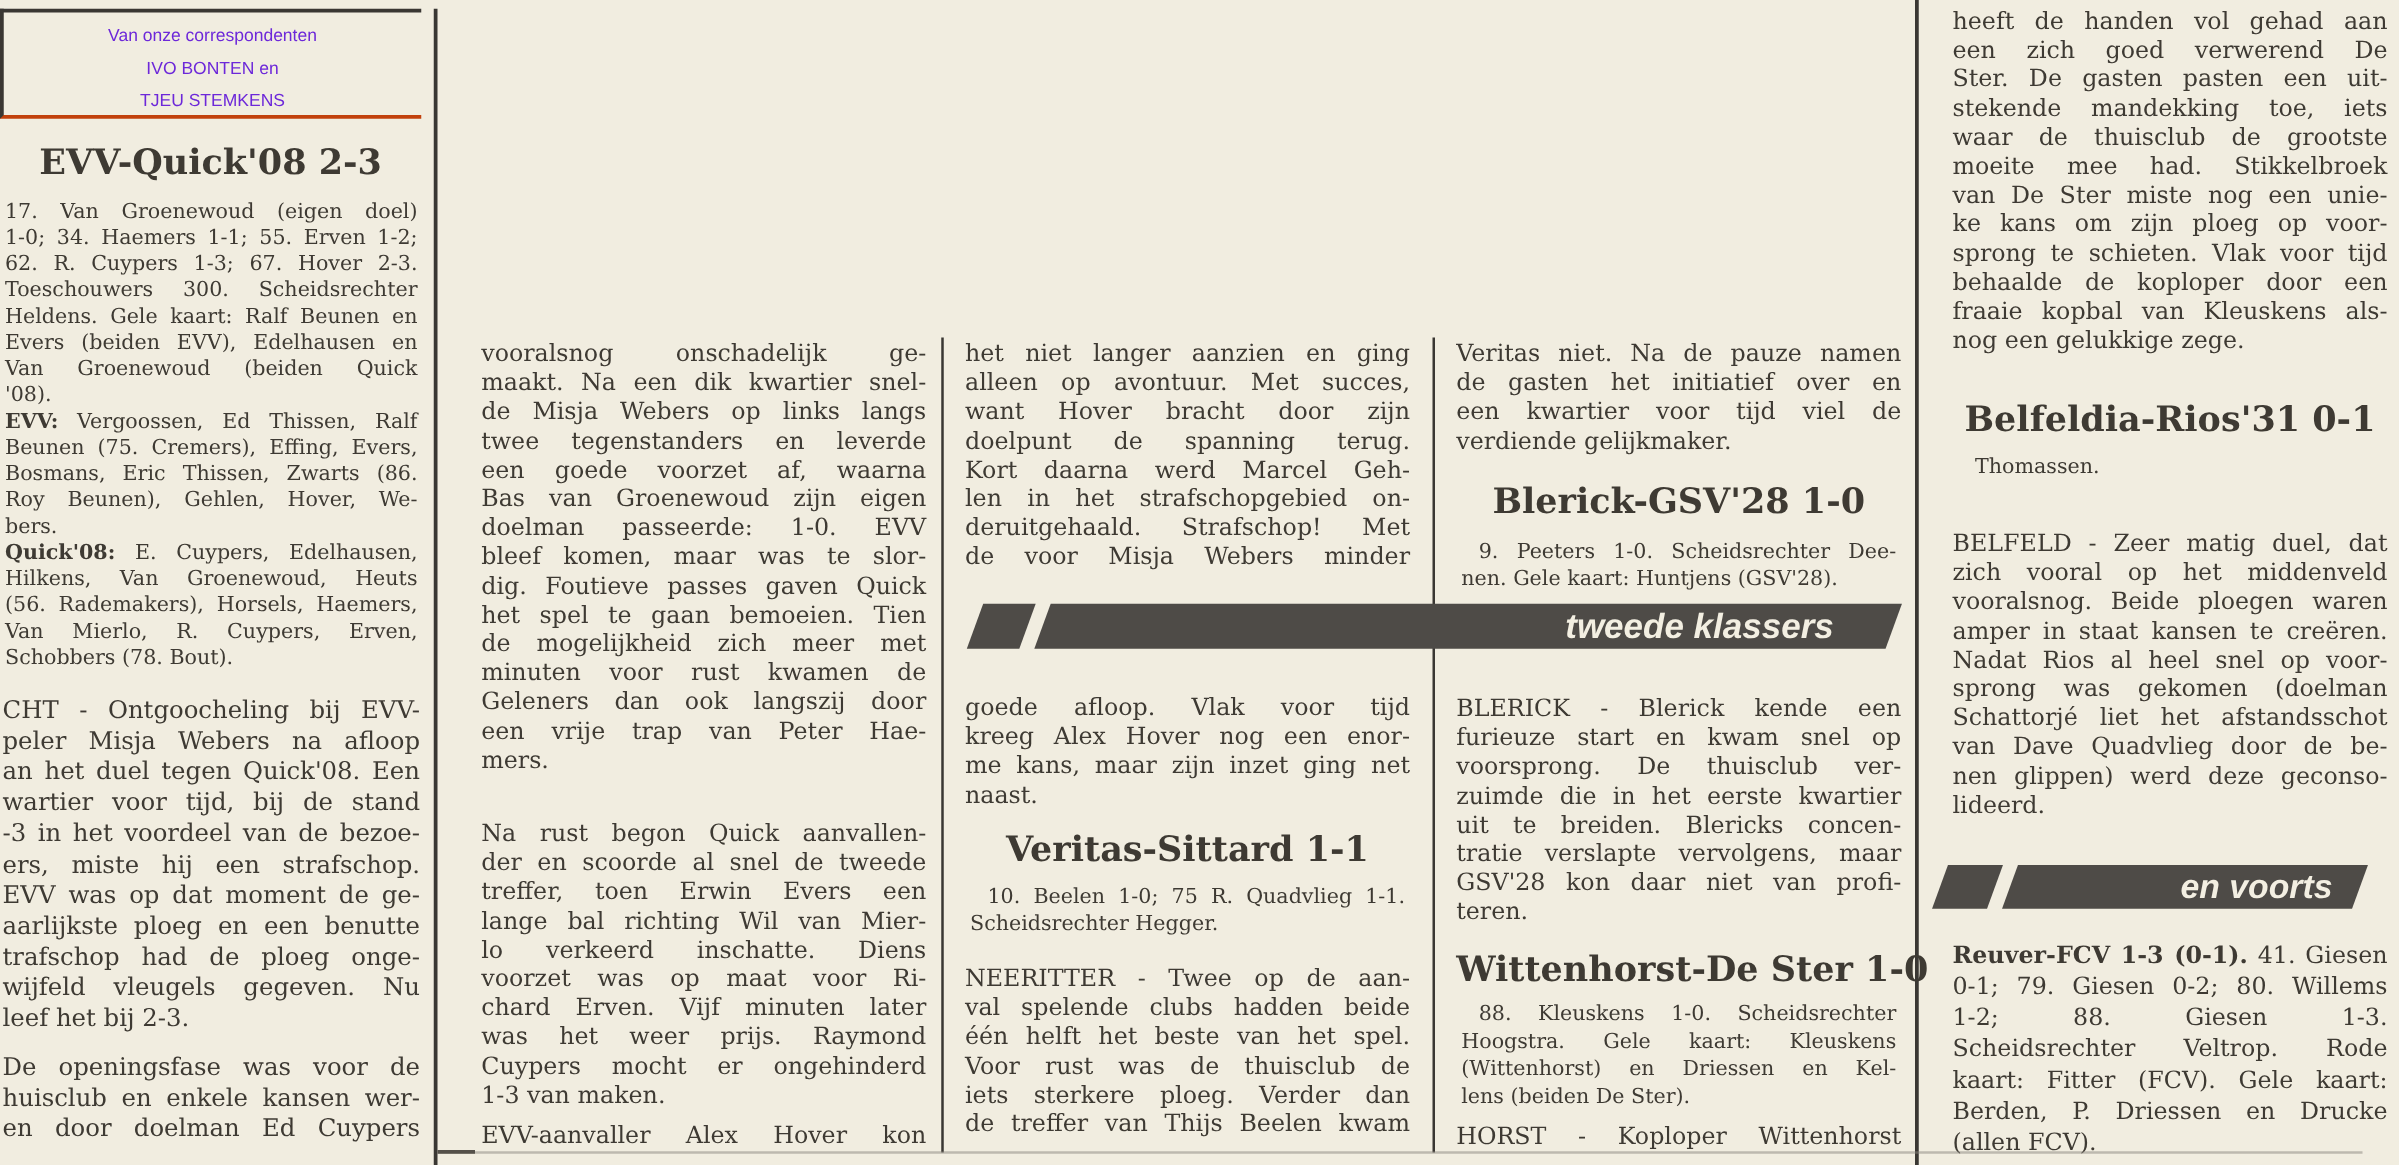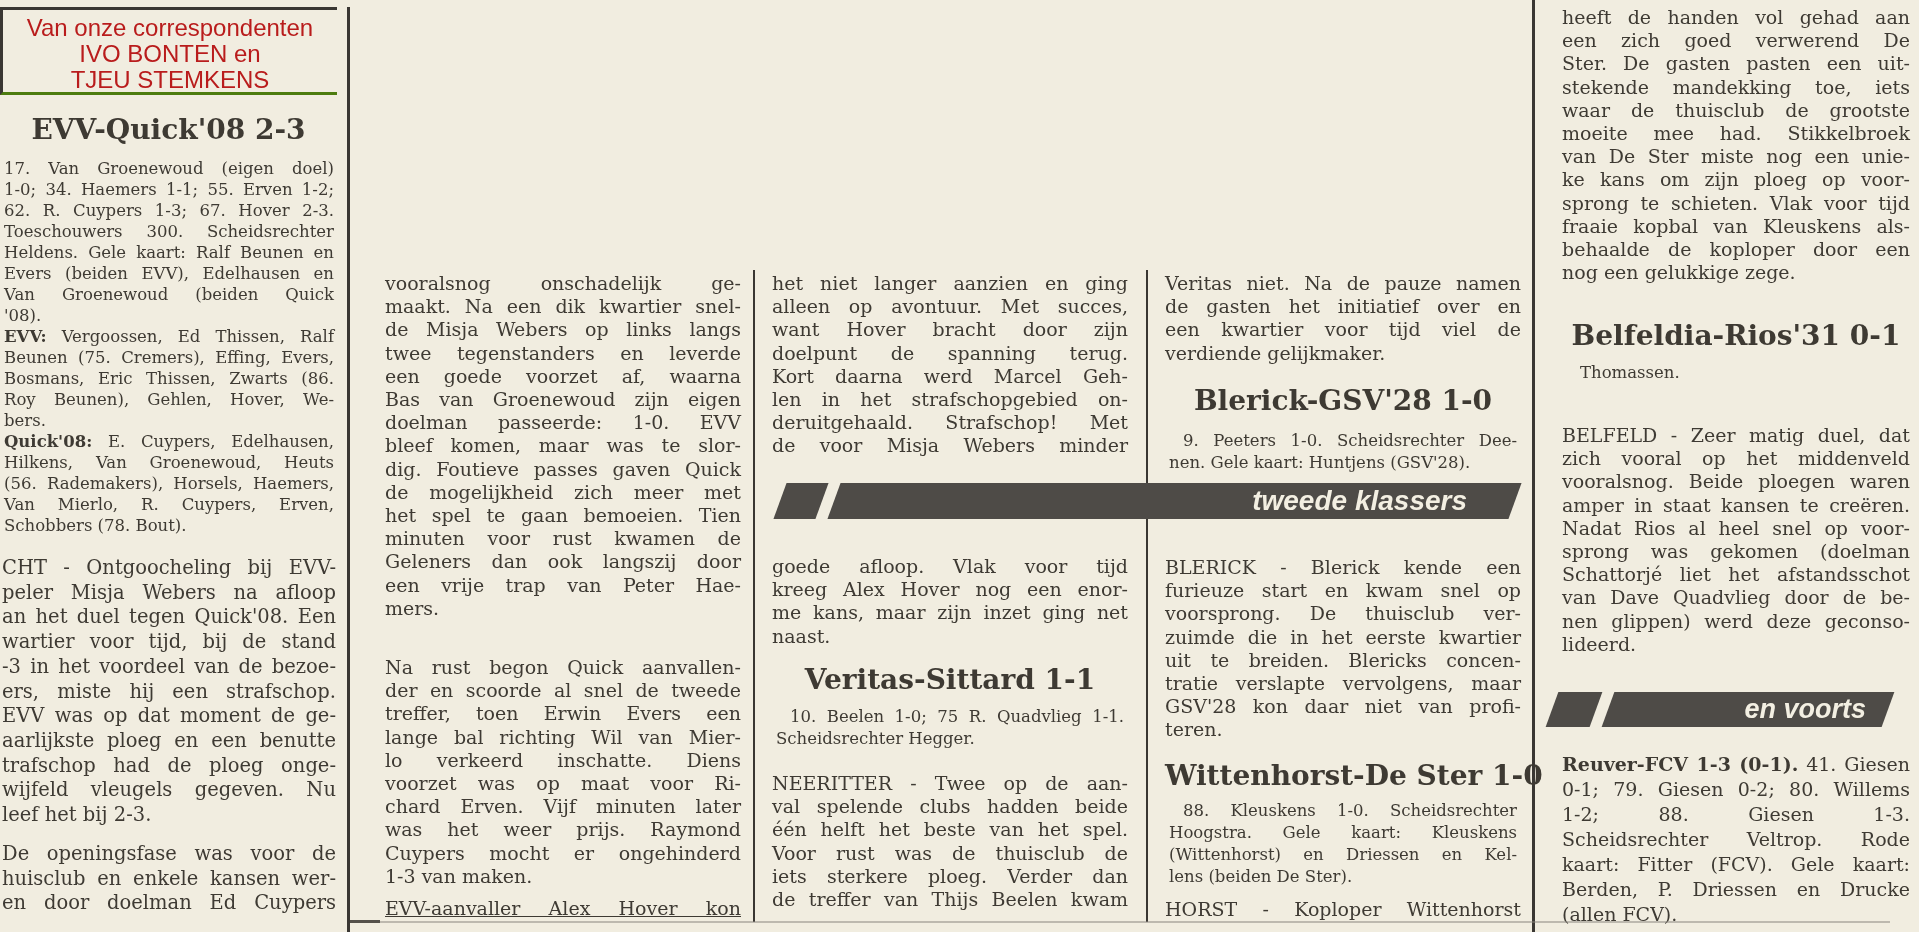--- a/index.html
+++ b/index.html
@@ -5,24 +5,24 @@
   html,body{margin:0;padding:0;}
   body{width:1919px;height:932px;background:#f1ede0;overflow:hidden;
        font-family:"DejaVu Serif",serif;color:#3e3a33;}
   #page{position:relative;width:1919px;height:932px;}
 
   
   .vrule{position:absolute;background:#3a3733;width:3px;}
 
   
   #corrbox{position:absolute;left:0;top:7px;width:337px;height:88px;
-    border-top:3px solid #3a3733;border-bottom:3px solid #4d7c0f;border-left:3px solid #3a3733;
+    border-top:3px solid #3a3733;border-bottom:3px solid #c2410c;border-left:3px solid #3a3733;
     box-sizing:border-box;text-align:center;
-    font-family:"Liberation Sans",sans-serif;font-size:24px;line-height:26px;
-    padding-top:5px;color:#b91c1c;}
+    font-family:"Liberation Sans",sans-serif;font-size:14px;line-height:26px;
+    padding-top:5px;color:#6d28d9;}
 
   
   #headline{position:absolute;left:358px;top:0;width:1172px;text-align:center;
     font-family:"Liberation Serif",serif;font-weight:bold;color:#3a3734;
     font-size:120px;letter-spacing:-3px;}
   #headline .hl{height:116px;line-height:122px;white-space:nowrap;}
 
   
   .lines{position:absolute;}
   .ln{text-align:justify;text-align-last:justify;}
@@ -110,40 +110,40 @@
   <div class="lines body19" style="left:385px;top:272px;width:356px;">
       <div class="ln">vooralsnog onschadelijk ge-</div>
       <div class="ln">maakt. Na een dik kwartier snel-</div>
       <div class="ln">de Misja Webers op links langs</div>
       <div class="ln">twee tegenstanders en leverde</div>
       <div class="ln">een goede voorzet af, waarna</div>
       <div class="ln">Bas van Groenewoud zijn eigen</div>
       <div class="ln">doelman passeerde: 1-0. EVV</div>
       <div class="ln">bleef komen, maar was te slor-</div>
       <div class="ln">dig. Foutieve passes gaven Quick</div>
+      <div class="ln">het spel te gaan bemoeien. Tien</div>
       <div class="ln">de mogelijkheid zich meer met</div>
-      <div class="ln">het spel te gaan bemoeien. Tien</div>
       <div class="ln">minuten voor rust kwamen de</div>
       <div class="ln">Geleners dan ook langszij door</div>
       <div class="ln">een vrije trap van Peter Hae-</div>
       <div class="ln last">mers.</div>
     </div>
   <div class="lines body19" style="left:385px;top:656px;width:356px;">
       <div class="ln">Na rust begon Quick aanvallen-</div>
       <div class="ln">der en scoorde al snel de tweede</div>
       <div class="ln">treffer, toen Erwin Evers een</div>
       <div class="ln">lange bal richting Wil van Mier-</div>
       <div class="ln">lo verkeerd inschatte. Diens</div>
       <div class="ln">voorzet was op maat voor Ri-</div>
       <div class="ln">chard Erven. Vijf minuten later</div>
       <div class="ln">was het weer prijs. Raymond</div>
       <div class="ln">Cuypers mocht er ongehinderd</div>
       <div class="ln last">1-3 van maken.</div>
     </div>
-  <div class="lines body19" style="left:385px;top:897px;width:356px;text-decoration:underline;">
+  <div class="lines body19" style="left:385px;top:897px;width:356px;">
       <div class="ln">EVV-aanvaller Alex Hover kon</div>
     </div>
 
   <div class="lines body19" style="left:772px;top:272px;width:356px;">
       <div class="ln">het niet langer aanzien en ging</div>
       <div class="ln">alleen op avontuur. Met succes,</div>
       <div class="ln">want Hover bracht door zijn</div>
       <div class="ln">doelpunt de spanning terug.</div>
       <div class="ln">Kort daarna werd Marcel Geh-</div>
       <div class="ln">len in het strafschopgebied on-</div>
@@ -210,22 +210,22 @@
   <div class="lines body19" style="left:1562px;top:6px;width:348px;">
       <div class="ln">heeft de handen vol gehad aan</div>
       <div class="ln">een zich goed verwerend De</div>
       <div class="ln">Ster. De gasten pasten een uit-</div>
       <div class="ln">stekende mandekking toe, iets</div>
       <div class="ln">waar de thuisclub de grootste</div>
       <div class="ln">moeite mee had. Stikkelbroek</div>
       <div class="ln">van De Ster miste nog een unie-</div>
       <div class="ln">ke kans om zijn ploeg op voor-</div>
       <div class="ln">sprong te schieten. Vlak voor tijd</div>
+      <div class="ln">behaalde de koploper door een</div>
       <div class="ln">fraaie kopbal van Kleuskens als-</div>
-      <div class="ln">behaalde de koploper door een</div>
       <div class="ln last">nog een gelukkige zege.</div>
     </div>
   <div class="matchhead" style="left:1562px;top:320px;width:348px;">Belfeldia-Rios'31 0-1</div>
   <div class="lines details" style="left:1566px;top:362px;width:340px;">
       <div class="ln last">Thomassen.</div>
     </div>
   <div class="lines body19" style="left:1562px;top:424px;width:348px;">
       <div class="ln">BELFELD - Zeer matig duel, dat</div>
       <div class="ln">zich vooral op het middenveld</div>
       <div class="ln">vooralsnog. Beide ploegen waren</div>

